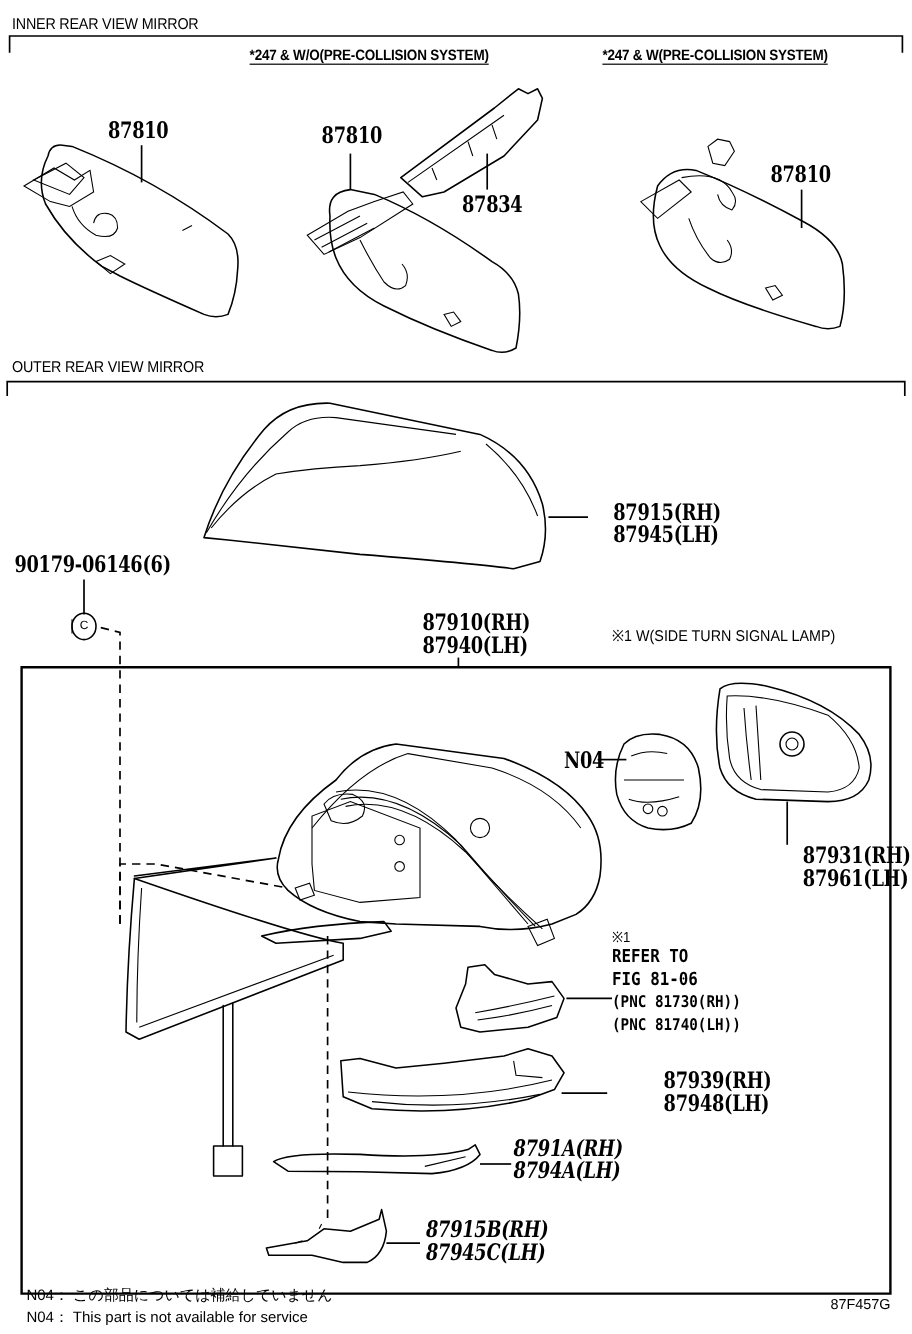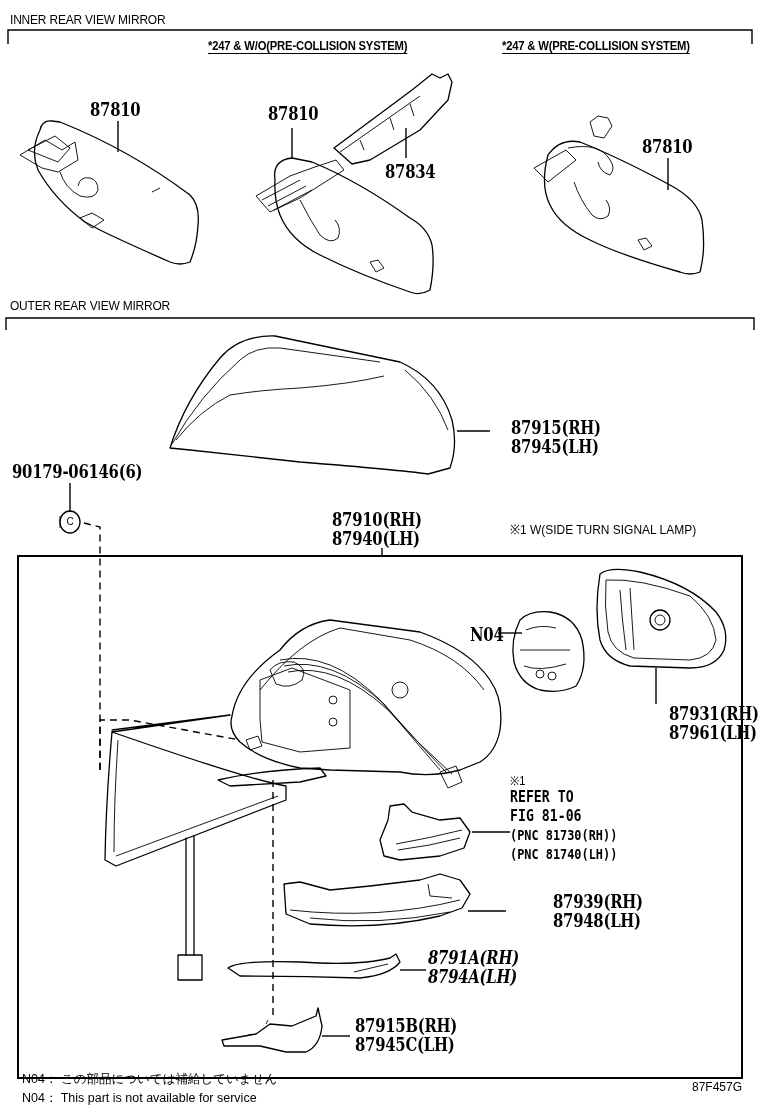--- a/index.html
+++ b/index.html
@@ -167,21 +167,21 @@
 <div class="abs sec-title" style="left:10px; top:298px;">OUTER REAR VIEW MIRROR</div>
 
 <div class="abs" style="left:492px; top:418px;margin-left:19px;">
   <div class="pn">87915(RH)</div>
   <div class="pn">87945(LH)</div>
 </div>
 
 <div class="abs pn" style="left:12px; top:462px;">90179-06146(6)</div>
 <div class="abs" style="left:62px; top:516px; width:16px; height:14px; font-size:10px; text-align:center;">C</div>
 
-<div class="abs" style="left:332px; top:510px;">
+<div class="abs" style="left:352px; top:510px;">
   <div class="pn">87910(RH)</div>
   <div class="pn">87940(LH)</div>
 </div>
 
 <div class="abs note" style="left:510px; top:520px;">※1 W(SIDE TURN SIGNAL LAMP)</div>
 
 <div class="abs pn" style="left:470px; top:625px;">N04</div>
 
 <div class="abs" style="left:626px; top:704px;margin-left:43px;">
   <div class="pn">87931(RH)</div>
@@ -199,21 +199,21 @@
 <div class="abs" style="left:507px; top:892px;margin-left:46px;">
   <div class="pn">87939(RH)</div>
   <div class="pn">87948(LH)</div>
 </div>
 
 <div class="abs" style="left:428px; top:948px;font-style:italic;">
   <div class="pn">8791A(RH)</div>
   <div class="pn">8794A(LH)</div>
 </div>
 
-<div class="abs" style="left:355px; top:1016px;">
+<div class="abs" style="left:355px; top:1016px;font-style:italic;">
   <div class="pn">87915B(RH)</div>
   <div class="pn">87945C(LH)</div>
 </div>
 
 <div class="abs foot" style="left:22px; top:1071px;">N04： この部品については補給していません</div>
 <div class="abs foot" style="left:22px; top:1090px; font-weight:normal;">N04： This part is not available for service</div>
 
 <div class="abs" style="left:692px; top:1080px; font-family:'Liberation Sans', sans-serif; font-size:12px;">87F457G</div>
 
 </body></html>

